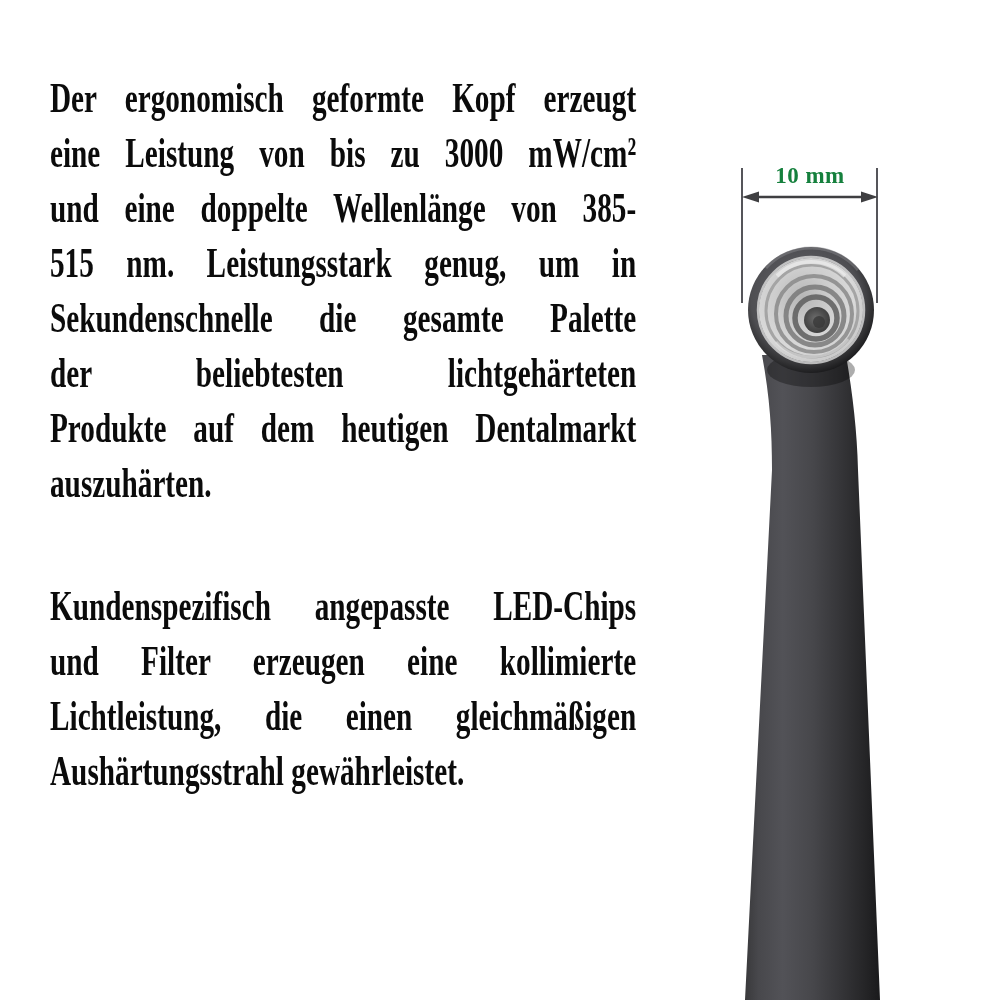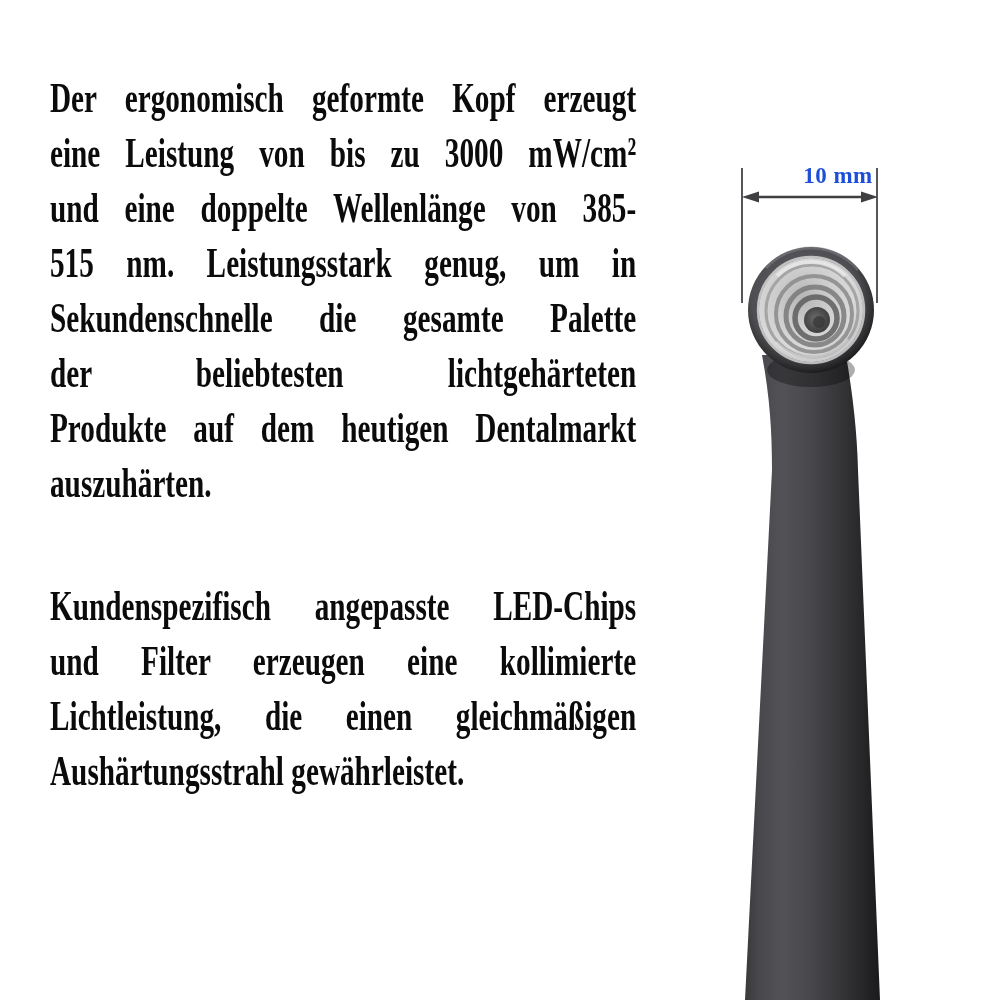--- a/index.html
+++ b/index.html
@@ -41,23 +41,22 @@
   
   .dim-label {
     position: absolute;
     left: 741px;
     top: 163px;
     width: 138px;
     text-align: center;
     font-weight: 700;
     font-size: 23px;
     line-height: 25px;
-    color: #1d4ed8;
+    color: #15803d;
     letter-spacing: 0.5px;
-    padding-left: 28px;
   }
   .dim-vline {
     position: absolute;
     top: 168px;
     width: 2px;
     height: 135px;
     background: #55555a;
   }
   .dim-vline.left  { left: 741px; }
   .dim-vline.right { left: 876px; }

